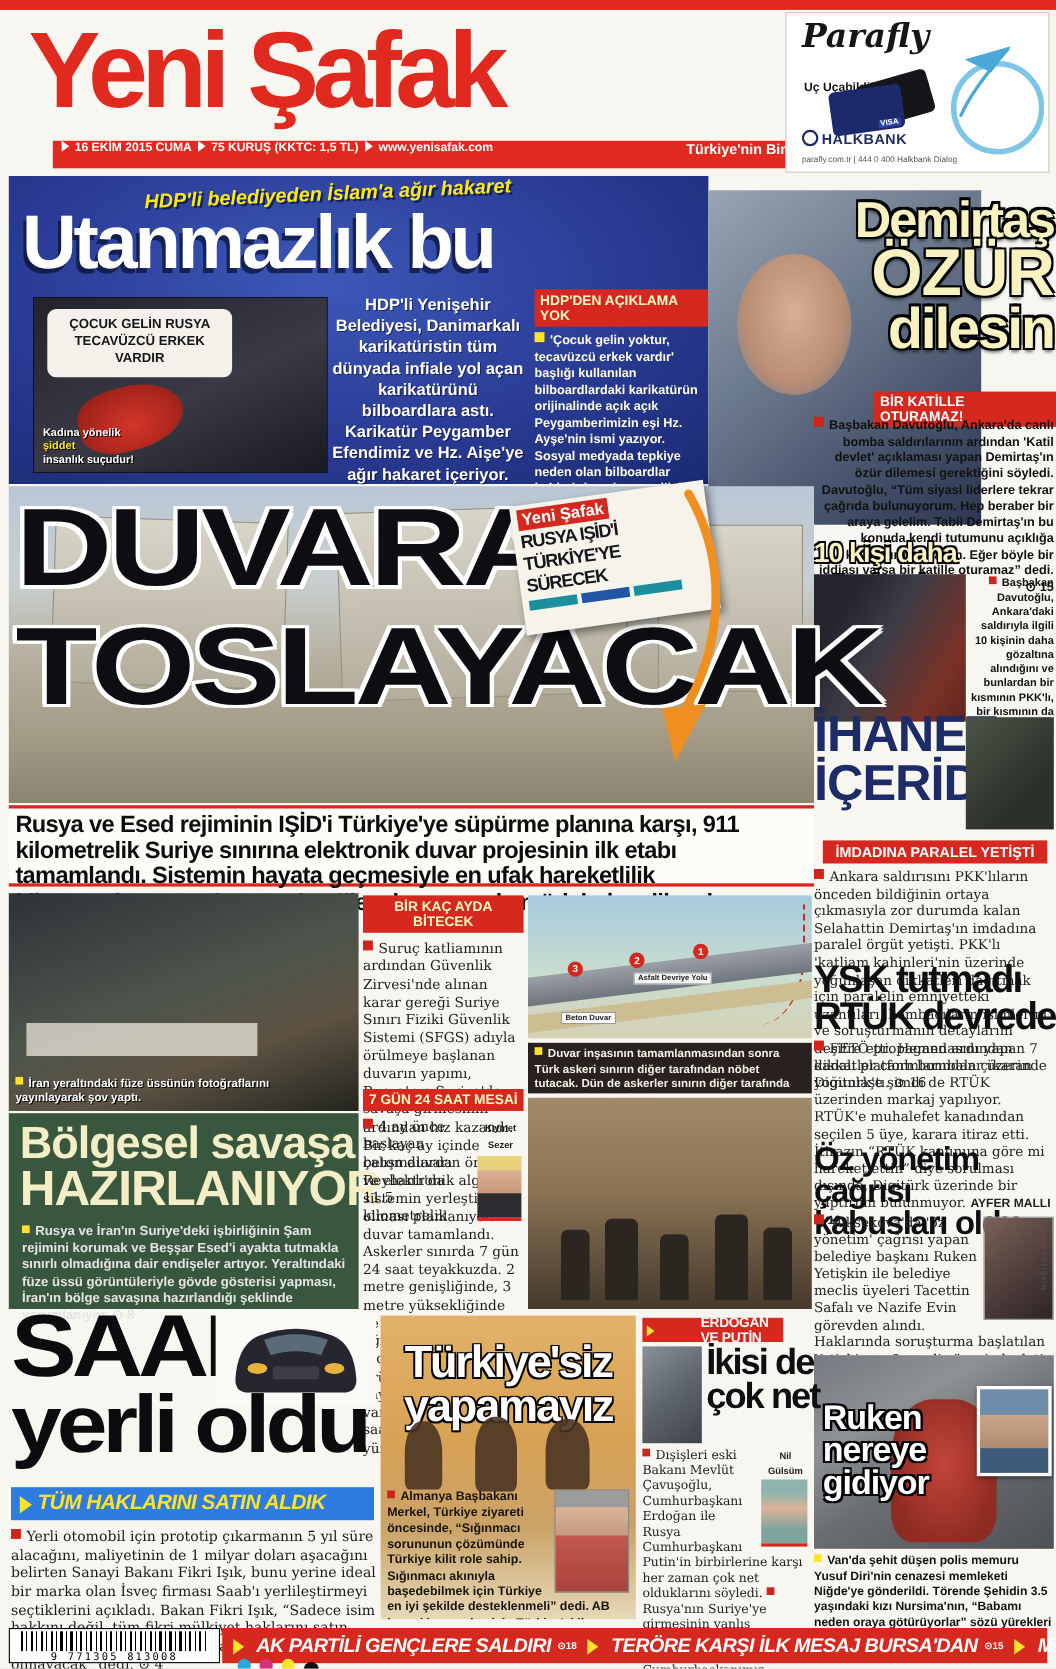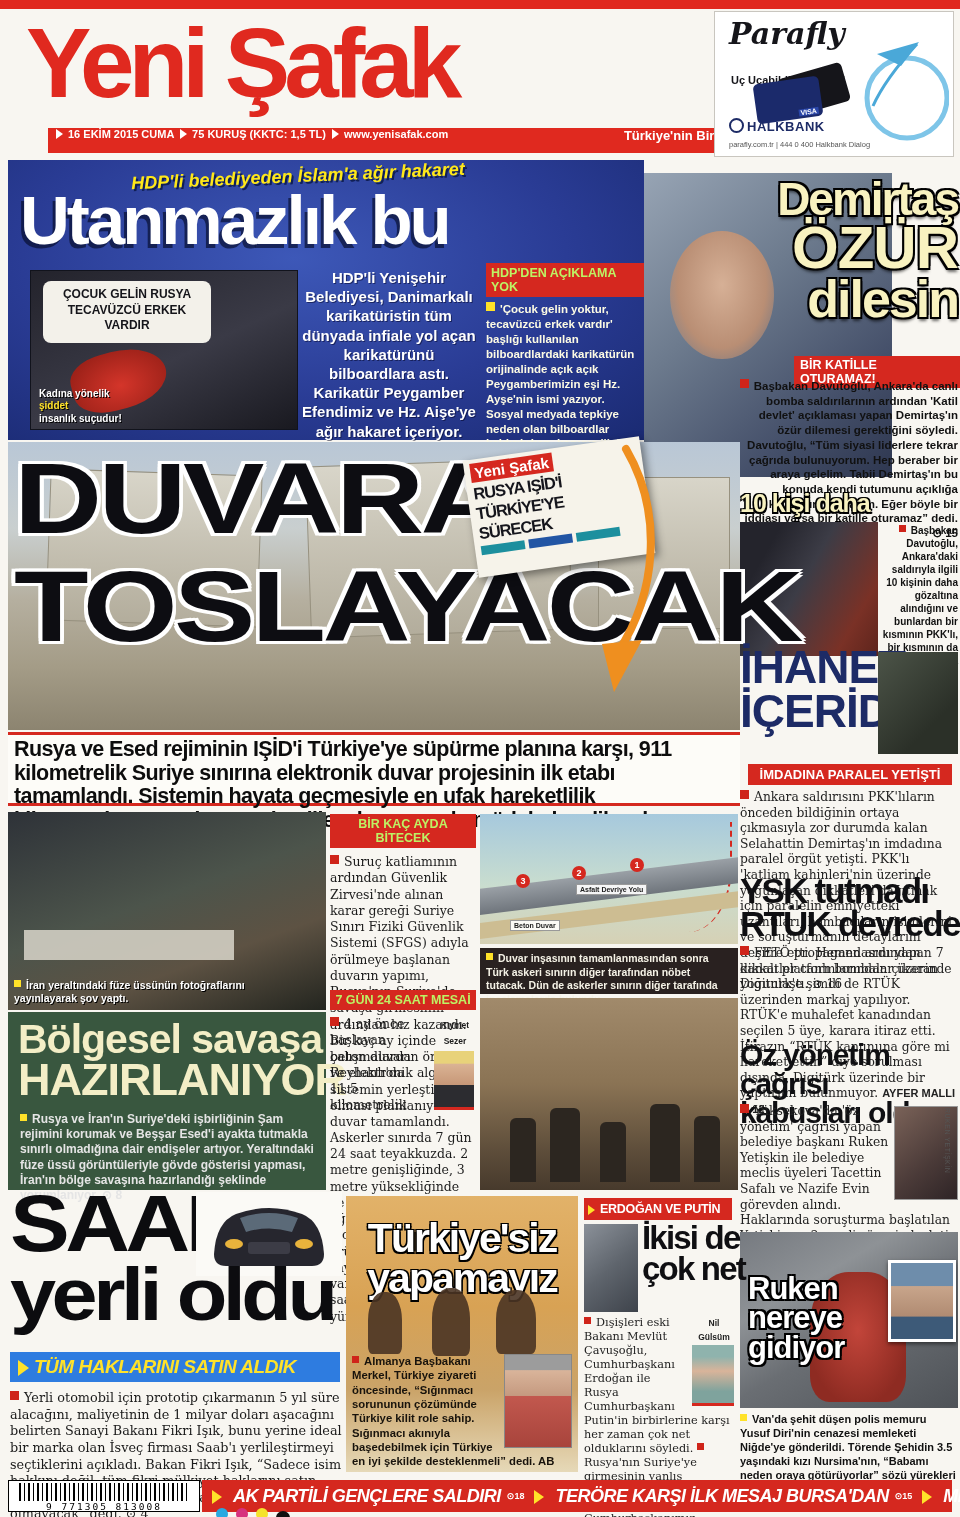--- a/index.html
+++ b/index.html
@@ -31,21 +31,21 @@
   .leadbox{left:8px;top:160px;width:636px;height:280px;background:radial-gradient(ellipse at 45% 35%,#3d58b8 0%,#2a3c95 55%,#1a2a72 100%);}
   .kicker{left:80px;top:6px;width:420px;text-align:center;transform:rotate(-2.5deg);color:#ffe818;font-weight:900;font-style:italic;font-size:18px;text-shadow:2px 2px 0 #101f56;}
   .leadhead{left:12px;top:26px;width:616px;color:#fff;font-weight:900;font-size:69px;letter-spacing:-3px;line-height:1;text-shadow:-3px 4px 0 rgba(4,10,40,.65);}
   .billboard{left:22px;top:110px;width:266px;height:158px;background:linear-gradient(155deg,#23232c,#3a3a46 55%,#191920);border:1px solid #11131c;}
   .bb-box{left:12px;top:10px;width:168px;height:62px;background:#f3f1ea;border-radius:8px;color:#15151a;font-weight:900;font-size:12px;text-align:center;line-height:1.3;padding-top:6px;box-sizing:border-box;}
   .bb-hand{left:40px;top:80px;width:96px;height:58px;background:radial-gradient(ellipse at 50% 60%,#d4352a,#8e1c14);border-radius:42% 58% 55% 45%;transform:rotate(-15deg);}
   .bb-cap{left:8px;bottom:4px;font-size:10px;font-weight:bold;color:#fff;line-height:1.25;text-shadow:1px 1px 0 #000;}
   .bb-cap .hl{color:#ffe229;}
   .leadmid{left:292px;top:108px;width:178px;text-align:center;color:#fff;font-weight:900;font-size:15px;line-height:1.28;text-shadow:1px 1px 0 rgba(0,0,30,.5);}
   .leadside{left:478px;top:103px;width:158px;}
-  .redhdr{background:#d5281f;color:#bef264;font-weight:900;font-size:12.5px;padding:3px 5px;display:block;}
+  .redhdr{background:#d5281f;color:#fef9c3;font-weight:900;font-size:12.5px;padding:3px 5px;display:block;}
   .leadside .bod{margin-top:5px;color:#fdfbe4;font-weight:bold;font-size:11.5px;line-height:1.3;}
   
   .ph-davut{left:644px;top:173px;width:248px;height:304px;background:linear-gradient(140deg,#97a4b4 0%,#6c7a8d 40%,#45506a 75%,#2e3750 100%);}
   .ph-davut .face{position:absolute;left:26px;top:58px;width:104px;height:128px;background:radial-gradient(ellipse at 50% 42%,#d6b096 0%,#b98e74 60%,rgba(120,90,70,0) 100%);border-radius:50%;}
   .demir{left:742px;top:178px;width:216px;text-align:right;color:#f8f2c0;font-weight:900;line-height:.92;}
   .demir .l1{font-size:46px;letter-spacing:-2px;}
   .demir .l2{font-size:60px;letter-spacing:-1px;}
   .demir .l3{font-size:52px;letter-spacing:-2px;}
   .demirtag{left:794px;top:356px;background:#d5281f;color:#fff;font-weight:900;font-size:12.5px;padding:2px 6px;}
   .demirbody{left:738px;top:379px;width:220px;text-align:right;font-weight:bold;font-size:11.5px;line-height:1.28;color:#111;}
@@ -107,21 +107,21 @@
   .saabh{left:10px;font-weight:900;color:#0c0c0f;line-height:.9;letter-spacing:-4px;}
   .saabh span{display:inline-block;transform:scaleX(1.12);transform-origin:left;}
   .carbox{left:196px;top:1192px;width:146px;height:84px;background:#fbfaf6;}
   .bluebar{left:10px;top:1352px;width:330px;height:30px;background:#2e7ce0;display:flex;align-items:center;padding-left:8px;box-sizing:border-box;}
   .bluebar .t{color:#ffe229;font-weight:900;font-style:italic;font-size:19px;letter-spacing:-.5px;}
   .saabbody{left:10px;top:1390px;width:332px;font-family:"DejaVu Serif",serif;font-size:12.8px;line-height:1.3;color:#1a1a1a;}
   .ph-turk{left:346px;top:1196px;width:232px;height:276px;background:linear-gradient(#e2b269 0%,#d8a254 40%,#caa368 70%,#e6d9b8 100%);overflow:hidden;}
   .turkh{position:absolute;left:0;top:22px;width:232px;text-align:center;color:#fff;font-weight:900;font-size:41px;line-height:.98;letter-spacing:-2px;}
   .sil{position:absolute;background:#4a3423;border-radius:45% 45% 12% 12%;opacity:.9;}
   .turkbody{position:absolute;left:6px;top:158px;width:220px;font-weight:bold;font-size:11.3px;line-height:1.27;color:#18130c;}
-  .putinbar{left:584px;top:1198px;width:148px;height:22px;background:#d5281f;display:flex;align-items:center;padding-left:4px;box-sizing:border-box;}
+  .putinbar{left:584px;top:1198px;width:128px;height:22px;background:#d5281f;display:flex;align-items:center;padding-left:4px;box-sizing:border-box;gap:37px;}
   .putinbar .t{color:#fff;font-weight:900;font-size:12.5px;letter-spacing:-.3px;}
   .ph-cavus{left:584px;top:1224px;width:54px;height:88px;background:linear-gradient(140deg,#8b9199 0%,#5f656d 50%,#3e434b 100%);}
   .putinh{left:642px;top:1222px;font-weight:900;color:#0f0f12;font-size:33px;letter-spacing:-1.8px;line-height:.95;}
   .putinbody{left:584px;top:1316px;width:152px;font-family:"DejaVu Serif",serif;font-size:11.3px;line-height:1.24;color:#222;}
   .nil{float:right;width:44px;margin:0 0 2px 4px;text-align:center;}
   .nil .nm{font-size:8.5px;font-weight:900;line-height:1.05;}
   .nil .img{width:42px;height:58px;margin-top:1px;background:linear-gradient(#8fb3ad 20%,#d9b49a 45%,#7fa39d 80%);border-bottom:3px solid #d5281f;}
   
   .bcode{left:8px;top:1480px;width:192px;height:32px;background:#fff;border:1px solid #000;box-sizing:border-box;text-align:center;}
   .bars1{margin:2px auto 0;width:170px;height:18px;background:repeating-linear-gradient(90deg,#000 0 2px,#fff 2px 5px,#000 5px 6px,#fff 6px 9px);}

